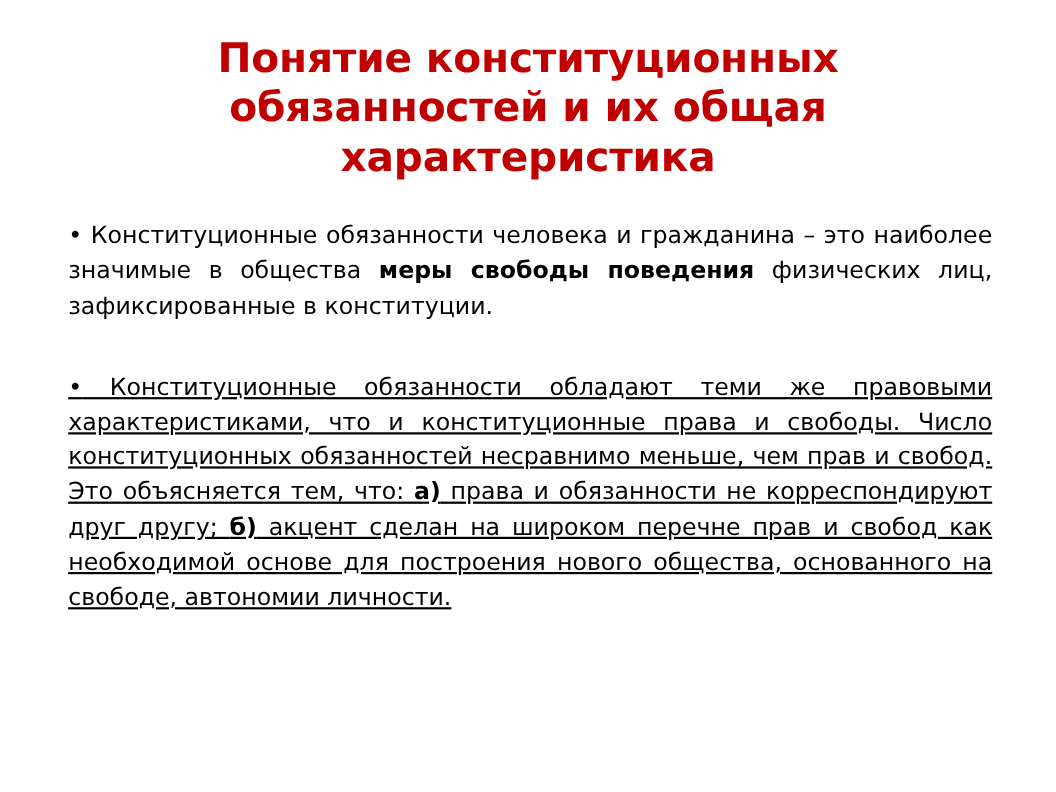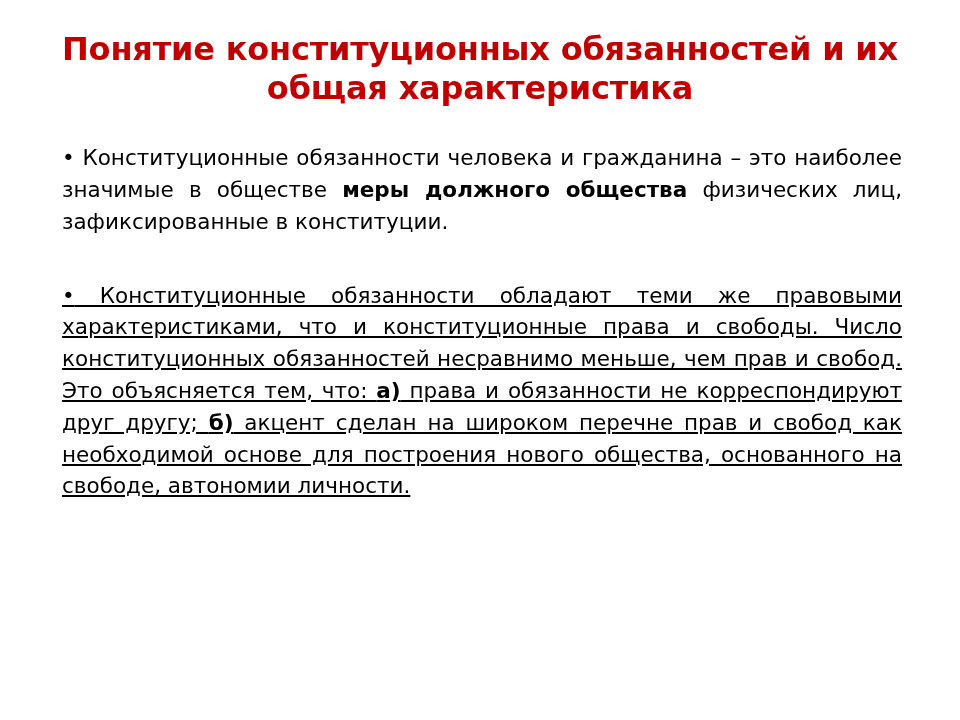--- a/index.html
+++ b/index.html
@@ -16,21 +16,21 @@
   .slide {
     position: relative;
     width: 960px;
     height: 720px;
     box-sizing: border-box;
     padding: 22px 40px 0 40px;
   }
   .slide-title {
     color: #c00000;
     font-weight: bold;
-    font-size: 32px;
+    font-size: 37px;
     line-height: 1.22;
     text-align: center;
     margin: 8px auto 0 auto;
     width: 860px;
     letter-spacing: -0.2px;
   }
   .body-block {
     margin-top: 34px;
     padding: 0 18px 0 22px;
   }
@@ -57,21 +57,21 @@
 </style>
 </head>
 <body>
 
 <div class="slide">
 
   <div class="slide-title" style="color: rgb(192, 0, 0);">Понятие конституционных обязанностей и их общая характеристика</div>
 
   <div class="body-block">
     <p class="para indent-1">
-      <span class="bullet">•</span><span>   Конституционные обязанности человека и гражданина – это наиболее значимые в обществе </span><b>меры должного общества</b><span> физических лиц, зафиксированные в конституции.</span>
+      <span class="bullet">•</span><span>   Конституционные обязанности человека и гражданина – это наиболее значимые в общества </span><b>меры свободы поведения</b><span> физических лиц, зафиксированные в конституции.</span>
     </p>
 
     <p class="para indent-2">
       <span class="bullet">•</span><span>    Конституционные обязанности обладают теми же правовыми характеристиками, что и конституционные права и свободы. Число конституционных обязанностей несравнимо меньше, чем прав и свобод. Это объясняется тем, что: </span><b>а)</b><span> права и обязанности не корреспондируют друг другу; </span><b>б)</b><span> акцент сделан на широком перечне прав и свобод как необходимой основе для построения нового общества, основанного на свободе, автономии личности.</span>
     </p>
   </div>
 
 </div>
 
 </body></html>

